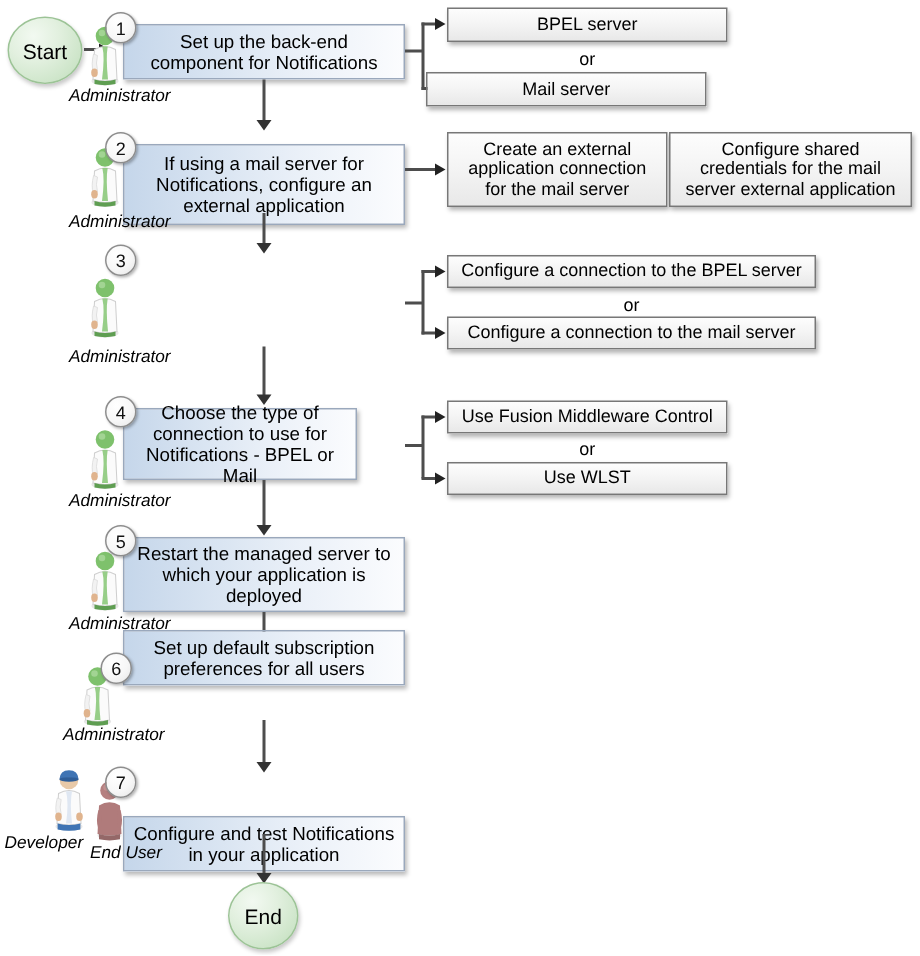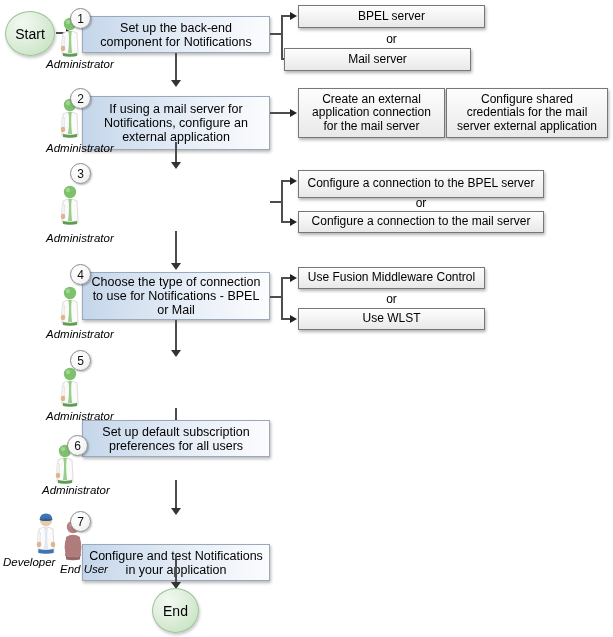--- a/index.html
+++ b/index.html
@@ -242,21 +242,21 @@
     <span>Administrator</span>
   </div>
 
   <div class="line-h" style="left:270px; top:201px; width:12px;"></div>
   <div class="line-v" style="left:281px; top:180px; height:43px;"></div>
   <div class="line-h" style="left:281px; top:180px; width:10px;"></div>
   <div class="arrow-right" style="left:290px; top:176.5px;"></div>
   <div class="line-h" style="left:281px; top:221px; width:10px;"></div>
   <div class="arrow-right" style="left:290px; top:217.5px;"></div>
 
-  <div class="detail-box" style="left:298px; top:170px; width:246px; height:28px;">
+  <div class="detail-box" style="left:298px; top:170px; width:246px; height:22px;">
     <span>Configure a connection to the BPEL server</span>
   </div>
   <div class="or-label" style="left:298px; top:196px; width:246px;">
     <span>or</span>
   </div>
   <div class="detail-box" style="left:298px; top:211px; width:246px; height:22px;">
     <span>Configure a connection to the mail server</span>
   </div>
 
   <div class="line-v" style="left:175px; top:231px; height:33px;"></div>
@@ -270,21 +270,21 @@
       <path d="M6 17 Q13 13 20 17 L21 37 Q13 39 5 37 Z" fill="#fbfbfb" stroke="#cfcfcf" stroke-width="0.7"></path>
       <path d="M11.2 15 Q13 22 11 37 L15 37 Q13.5 22 14.8 15 Z" fill="#8cc97b" opacity="0.9"></path>
       <path d="M5.4 20 Q3.6 27 5.2 32 L8 31 Q6.6 26 8 21 Z" fill="#f2f2f2" stroke="#d8d8d8" stroke-width="0.5"></path>
       <ellipse cx="6" cy="32.5" rx="2.2" ry="2.8" fill="#e0b48e"></ellipse>
       <path d="M6 37 Q13 39 20 37 L20 40 Q13 41.5 6 40 Z" fill="#5f9e52"></path>
     </svg>
   </div>
   <div class="step-num" style="left:70px; top:264px;">
     <span>4</span>
   </div>
-  <div class="step-box" style="left:82px; top:272px; width:188px; height:48px;">
+  <div class="step-box" style="left:82px; top:272px; width:156px; height:48px;">
     <span>Choose the type of connection to use for Notifications - BPEL or Mail</span>
   </div>
   <div class="role-caption" style="left:46px; top:328px;">
     <span>Administrator</span>
   </div>
 
   <div class="line-h" style="left:270px; top:296px; width:12px;"></div>
   <div class="line-v" style="left:281px; top:277px; height:42px;"></div>
   <div class="line-h" style="left:281px; top:277px; width:10px;"></div>
   <div class="arrow-right" style="left:290px; top:273.5px;"></div>
@@ -311,20 +311,23 @@
       <circle cx="11" cy="6" r="2.2" fill="#a8d79a" opacity="0.85"></circle>
       <path d="M6 17 Q13 13 20 17 L21 37 Q13 39 5 37 Z" fill="#fbfbfb" stroke="#cfcfcf" stroke-width="0.7"></path>
       <path d="M11.2 15 Q13 22 11 37 L15 37 Q13.5 22 14.8 15 Z" fill="#8cc97b" opacity="0.9"></path>
       <path d="M5.4 20 Q3.6 27 5.2 32 L8 31 Q6.6 26 8 21 Z" fill="#f2f2f2" stroke="#d8d8d8" stroke-width="0.5"></path>
       <ellipse cx="6" cy="32.5" rx="2.2" ry="2.8" fill="#e0b48e"></ellipse>
       <path d="M6 37 Q13 39 20 37 L20 40 Q13 41.5 6 40 Z" fill="#5f9e52"></path>
     </svg>
   </div>
   <div class="step-num" style="left:70px; top:350px;">
     <span>5</span>
+  </div>
+  <div class="step-box" style="left:82px; top:358px; width:188px; height:50px;">
+    <span>Restart the managed server to which your application is deployed</span>
   </div>
   <div class="role-caption" style="left:46px; top:410px;">
     <span>Administrator</span>
   </div>
 
   <div class="line-v" style="left:175px; top:408px; height:25px;"></div>
   <div class="arrow-down" style="left:171px; top:432px;"></div>
 
   <div class="person" style="left:52px; top:443px;">
     <svg width="26" height="42" viewBox="0 0 26 42">

